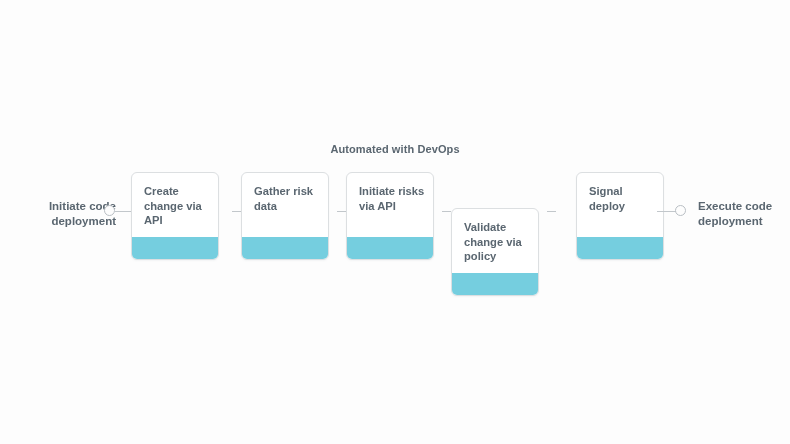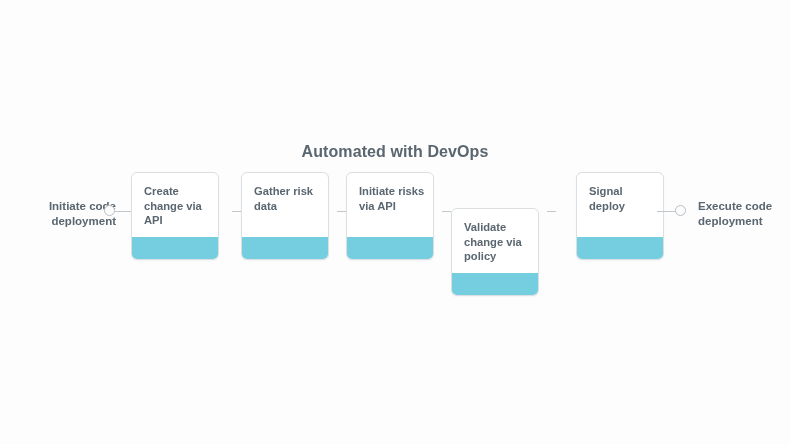--- a/index.html
+++ b/index.html
@@ -22,21 +22,21 @@
     height: 444px;
   }
 
   
   .diagram-title {
     position: absolute;
     left: 0;
     top: 143px;
     width: 790px;
     text-align: center;
-    font-size: 16px;
+    font-size: 11px;
     font-weight: bold;
     color: #5a6670;
     letter-spacing: 0.1px;
     white-space: nowrap;
   }
 
   
   .flow-row {
     position: absolute;
     left: 0;

